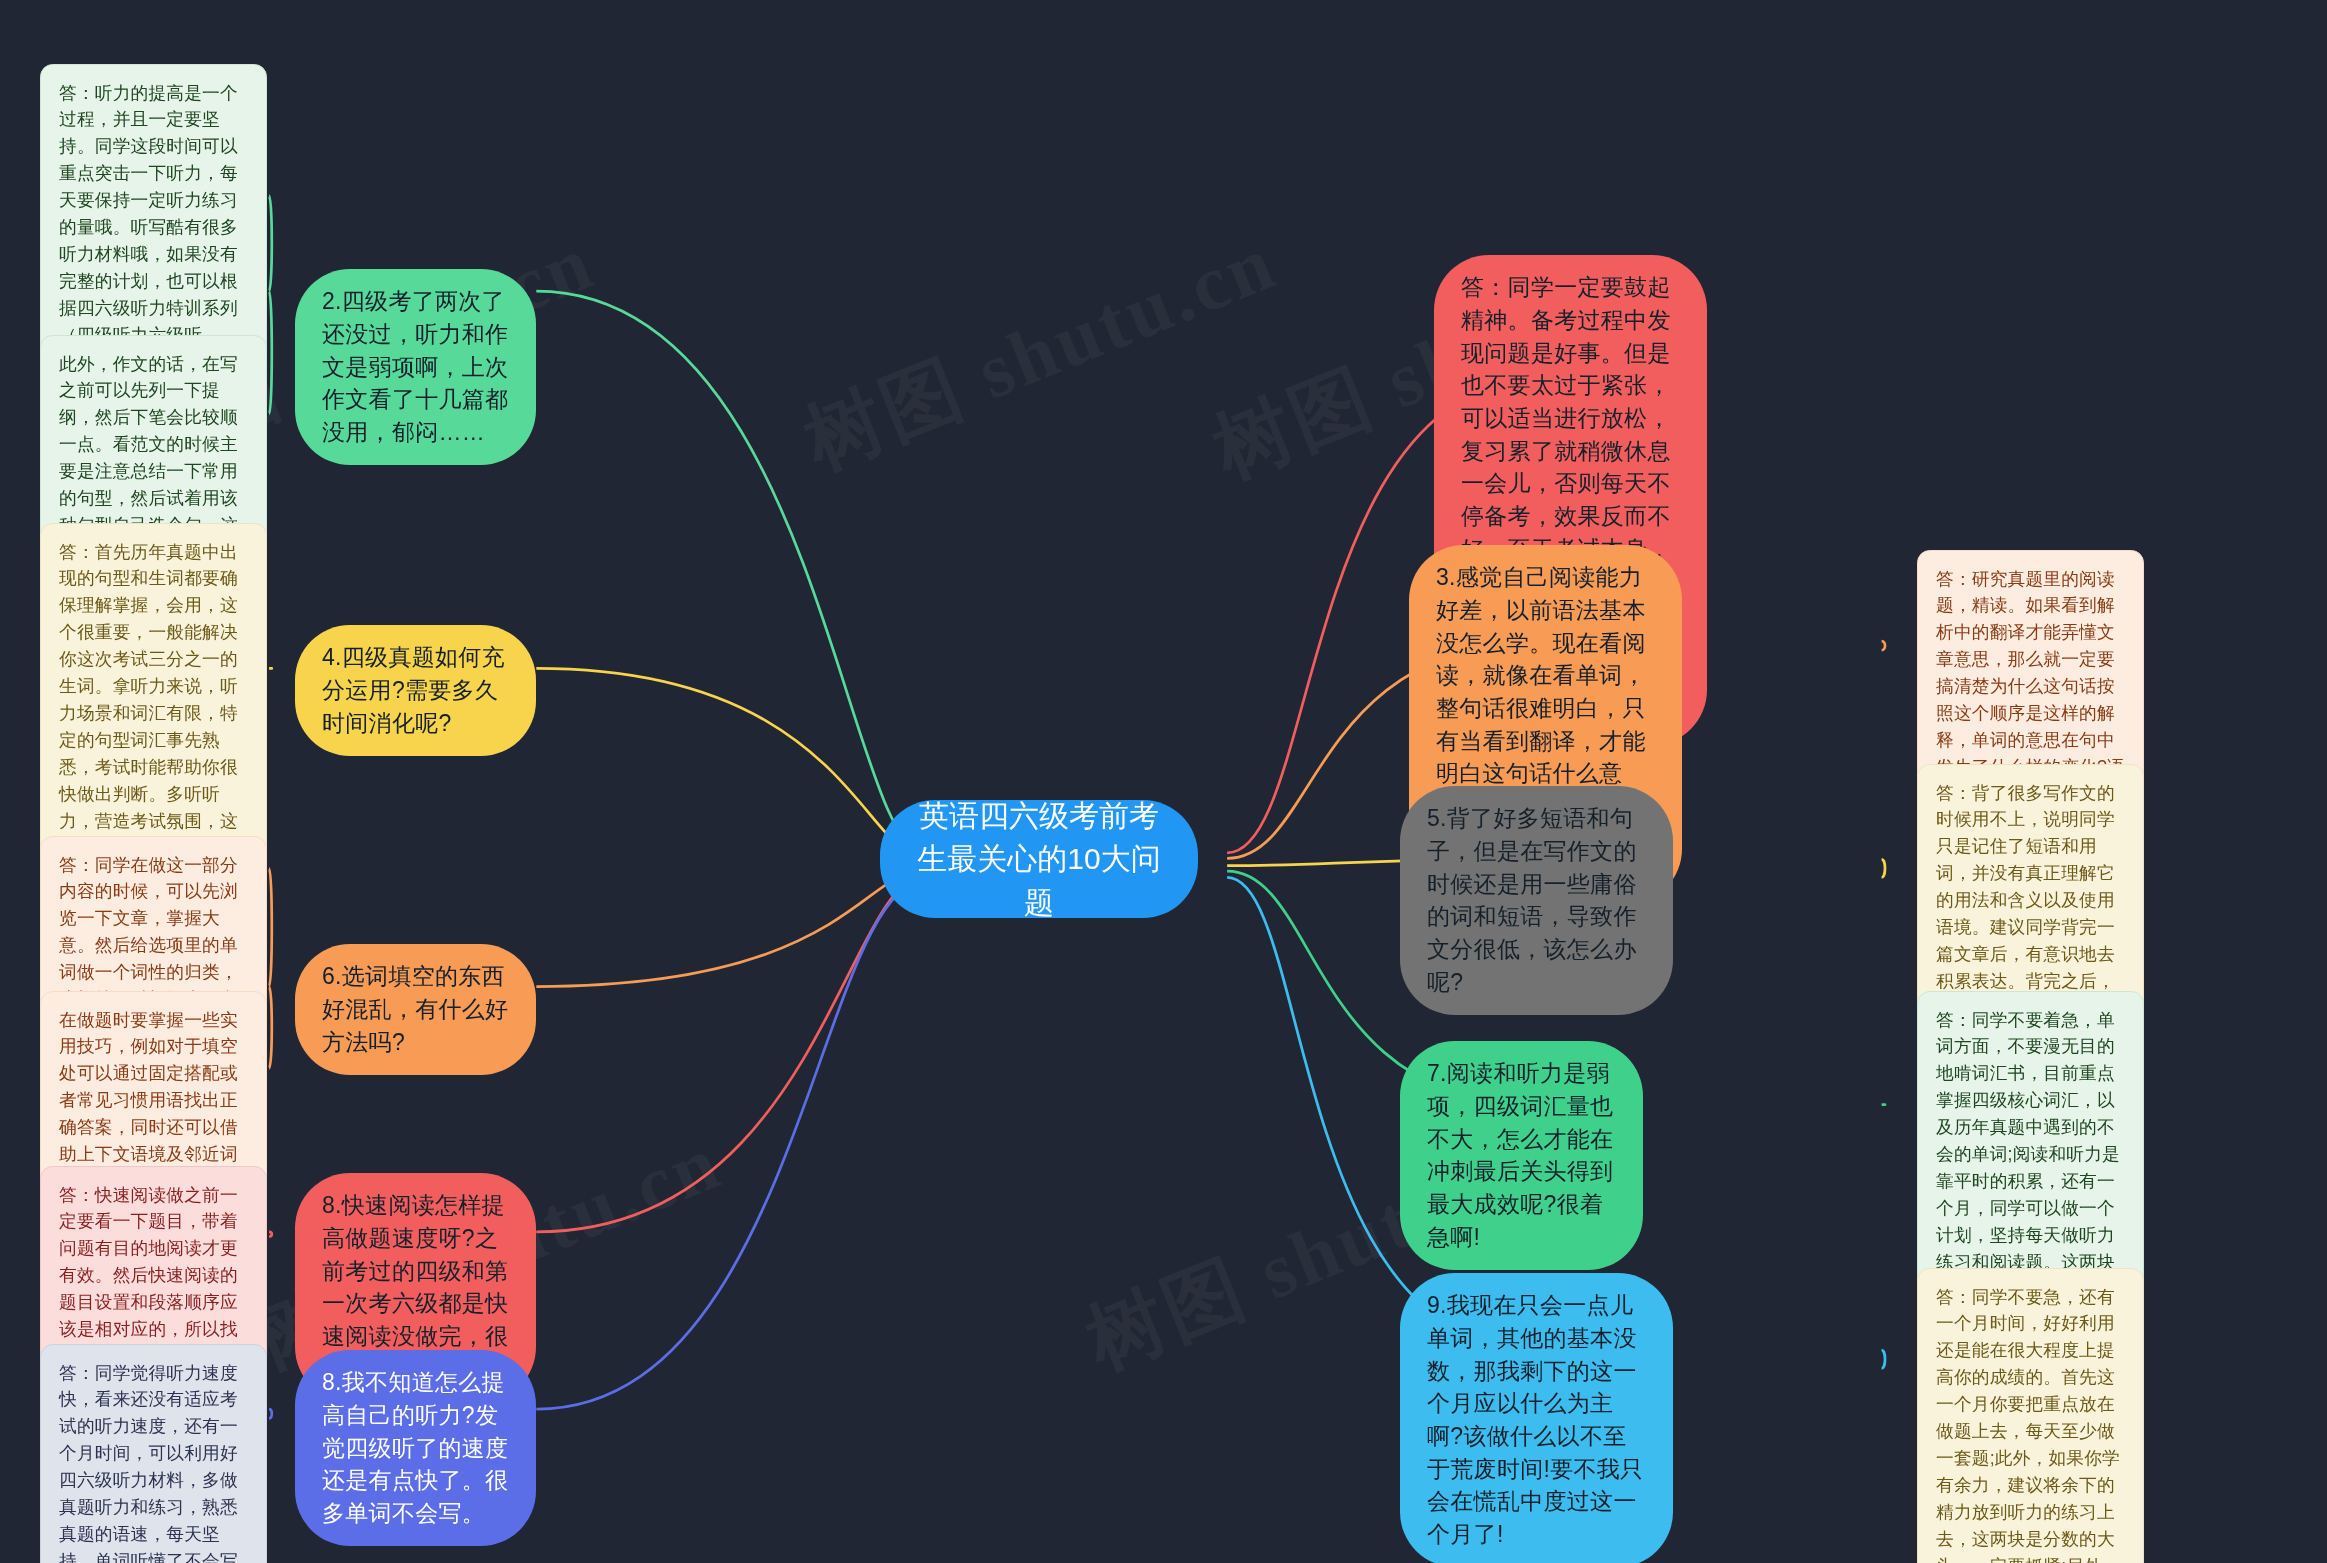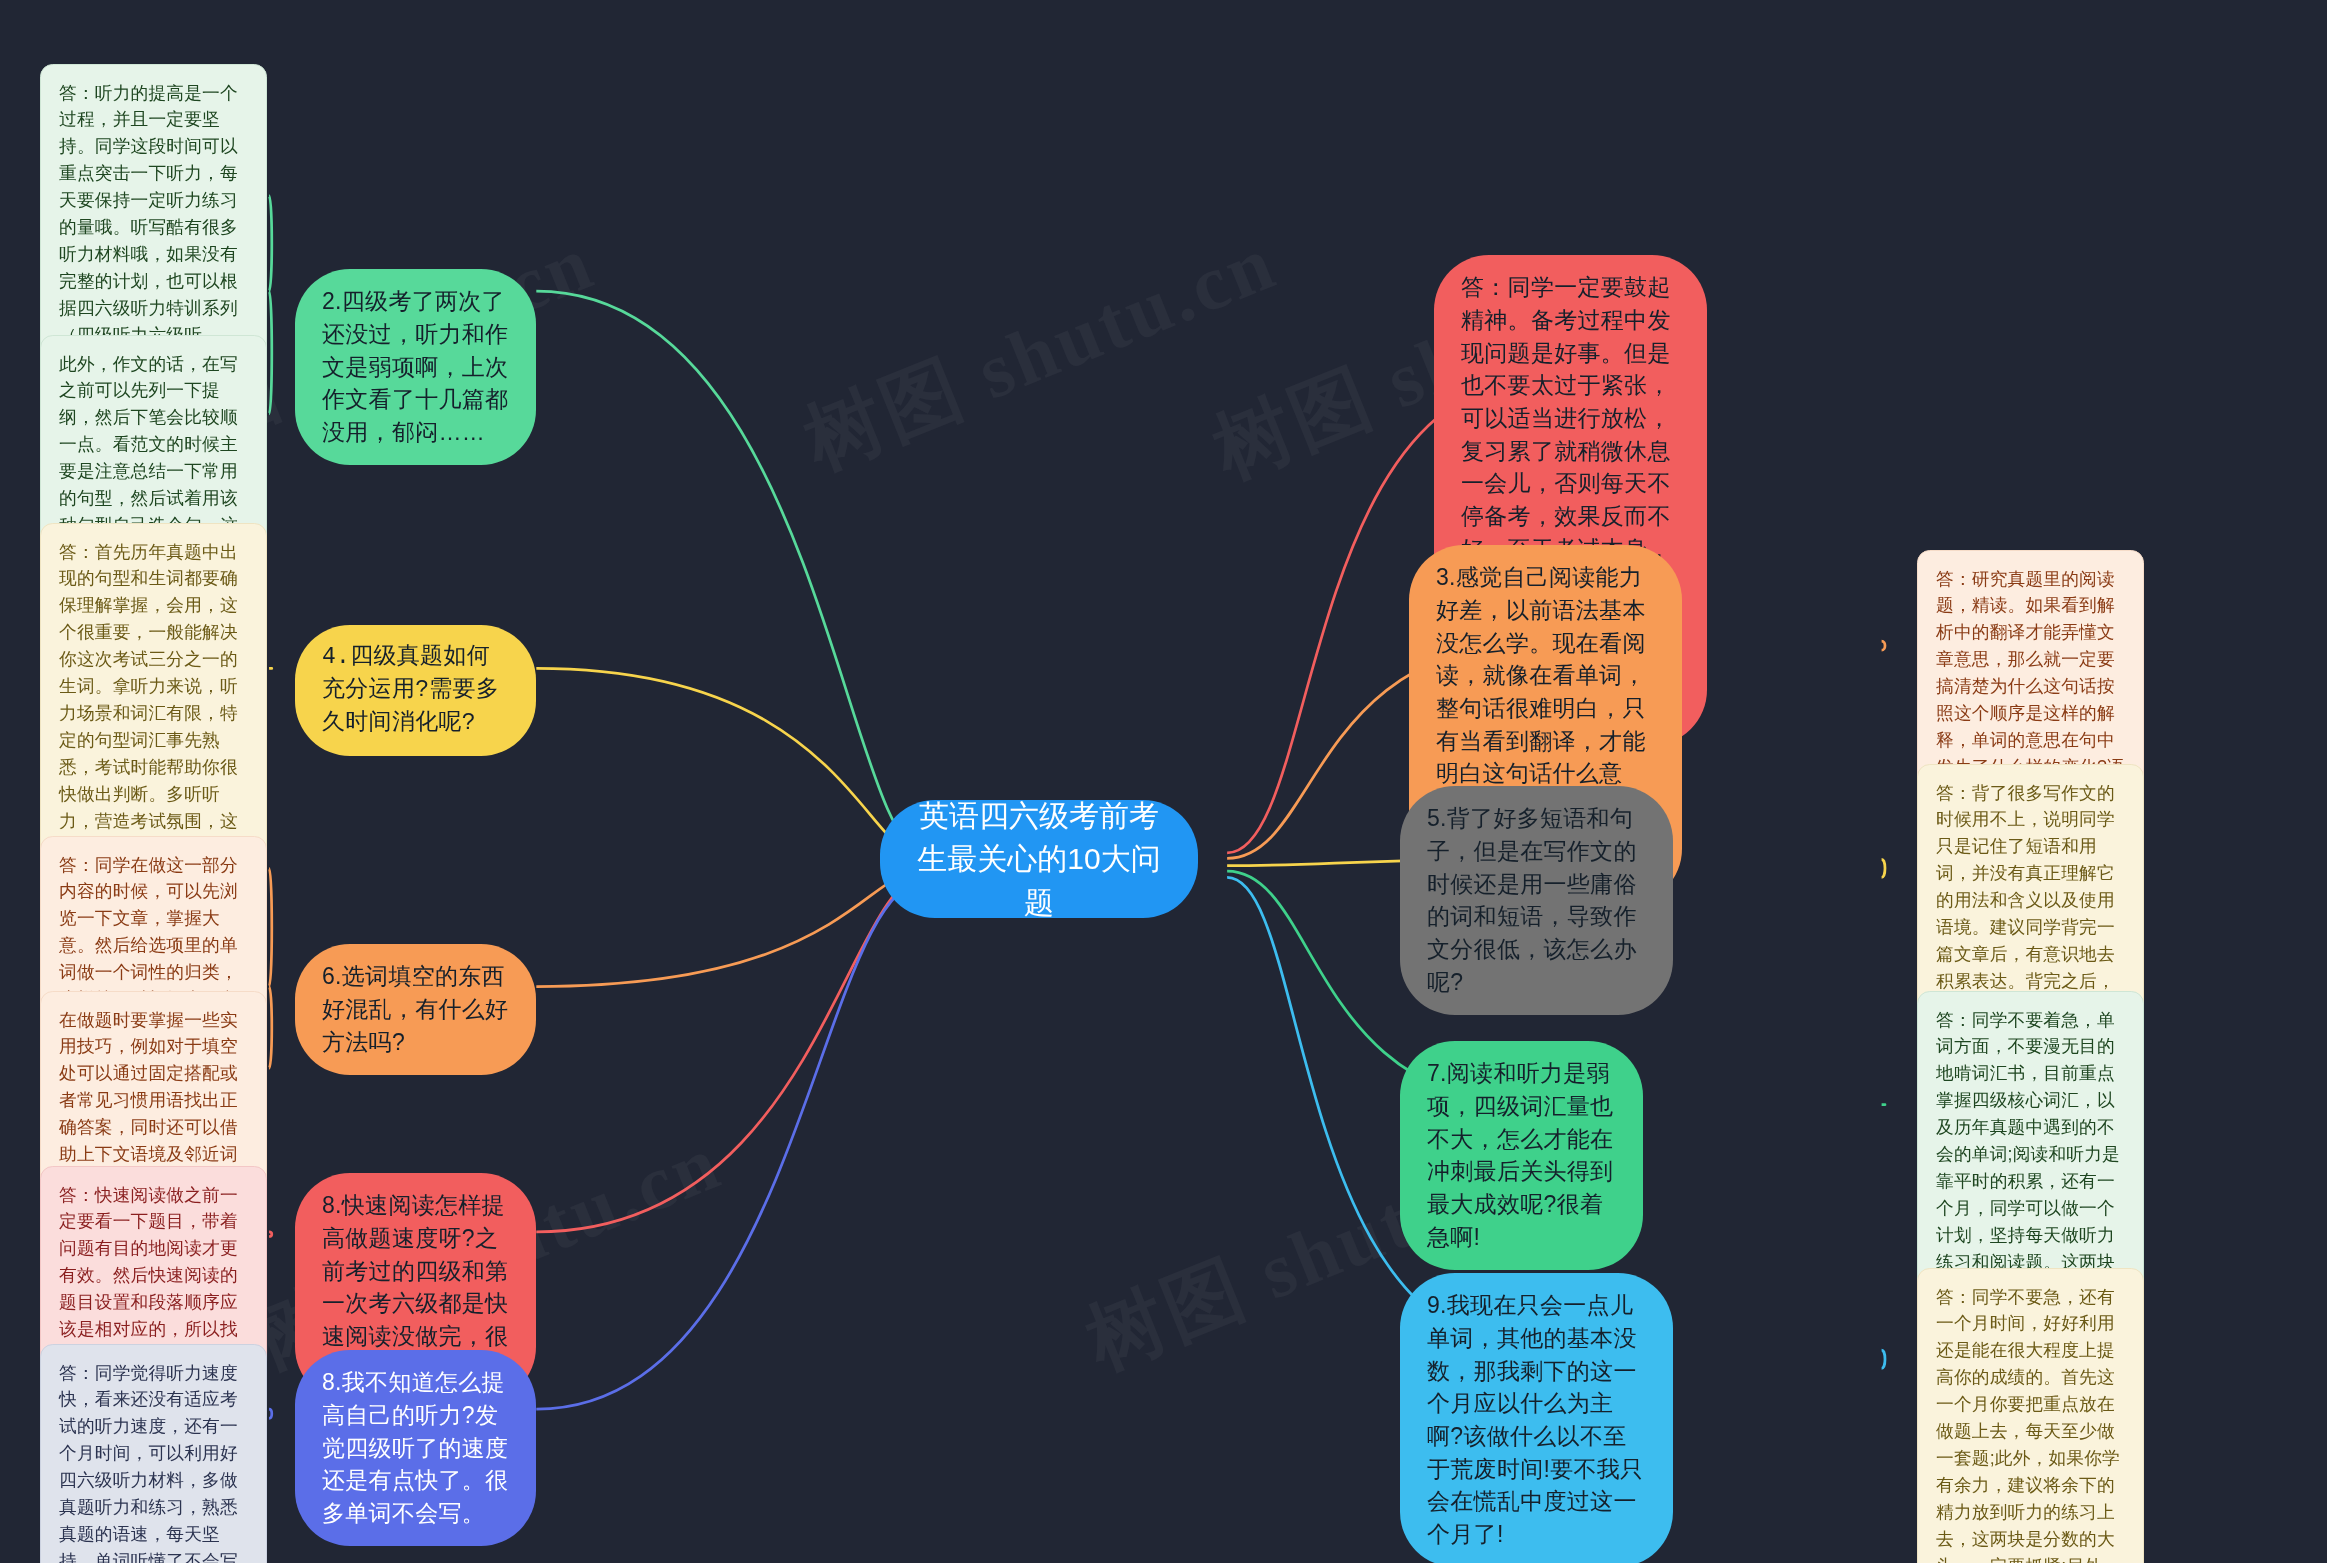--- a/index.html
+++ b/index.html
@@ -87,21 +87,21 @@
   </div>
 
   <div class="node leaf" style="left:40px;top:1344px;width:227px;background:#DFE3EC;color:#2b3350;border:0.9px solid #ccd2e0;">
     <span>答：同学觉得听力速度快，看来还没有适应考试的听力速度，还有一个月时间，可以利用好四六级听力材料，多做真题听力和练习，熟悉真题的语速，每天坚持。单词听懂了不会写的话，那是掌握的不够牢固，建议同学对听力方面的词汇有针对性地进行复习。</span>
   </div>
 
   <div class="node topic" style="left:295px;top:235px;width:241px;background:#57D99A;margin-top:34px;">
     <span>2.四级考了两次了还没过，听力和作文是弱项啊，上次作文看了十几篇都没用，郁闷……</span>
   </div>
 
-  <div class="node topic" style="left:295px;top:625px;width:241px;background:#F7D44C;font-family:Liberation Mono, monospace;">
+  <div class="node topic" style="left:295px;top:625px;width:241px;background:#F7D44C;">
     <span>4.四级真题如何充分运用?需要多久时间消化呢?</span>
   </div>
 
   <div class="node topic" style="left:295px;top:944px;width:241px;background:#F79B55;">
     <span>6.选词填空的东西好混乱，有什么好方法吗?</span>
   </div>
 
   <div class="node topic" style="left:295px;top:1173px;width:241px;background:#F25E5E;">
     <span>8.快速阅读怎样提高做题速度呀?之前考过的四级和第一次考六级都是快速阅读没做完，很糟糕啊!</span>
   </div>

